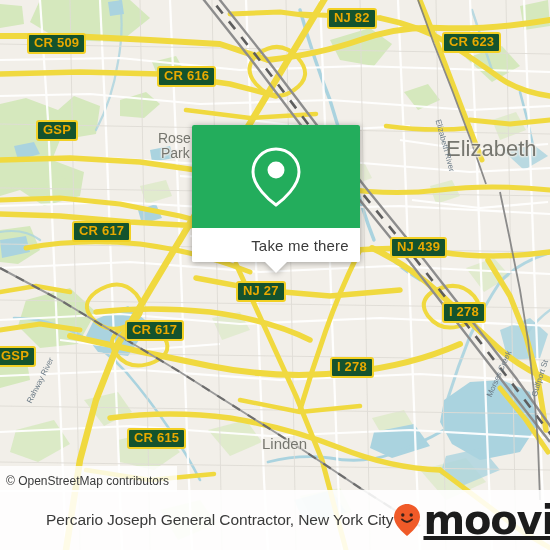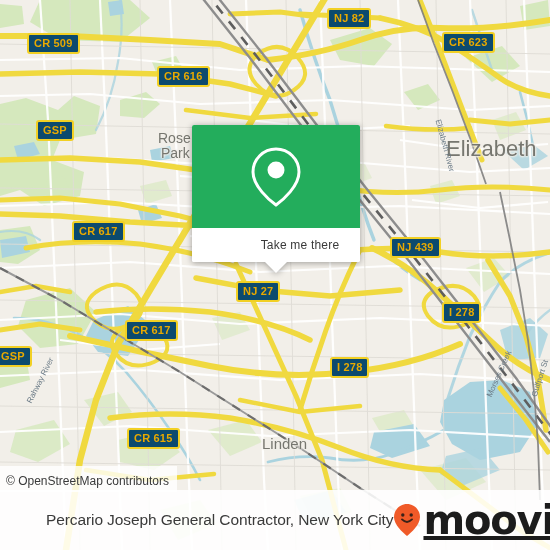--- a/index.html
+++ b/index.html
@@ -10,26 +10,26 @@
   }
   #app{position:relative;width:550px;height:550px;overflow:hidden;}
 
   
   #map{position:absolute;left:0;top:0;width:550px;height:550px;background:#f2efe9;}
   #map svg{display:block;}
 
   
   .shield{
     position:absolute;
-    background:#0c4a6e;
+    background:#14532d;
     border:2px solid #f2d024;
     border-radius:3px;
     color:#e8a900;
     font-weight:bold;
-    font-size:11px;
+    font-size:13px;
     line-height:14px;
     padding:1px 5px 2px 5px;
     white-space:nowrap;
     letter-spacing:.2px;
     font-family:"Liberation Sans", sans-serif;
   }
 
   
   .place{
     position:absolute;
@@ -63,21 +63,21 @@
   }
   #popup .pbody{background:#fff;border-radius:2px;overflow:hidden;}
   #popup .phead{
     background:#23ad5c;
     height:103px;
     display:flex;align-items:center;justify-content:center;
   }
   #popup .pfoot{
     background:#fff;height:34px;
     display:flex;align-items:center;justify-content:center;
-    color:#3a3a3a;font-size:12px;letter-spacing:.2px;padding-left:48px;
+    color:#3a3a3a;font-size:15px;letter-spacing:.2px;padding-left:48px;
   }
   #popup .ptail{
     position:absolute;left:50%;bottom:-11px;margin-left:-12px;
     width:0;height:0;
     border-left:12px solid transparent;
     border-right:12px solid transparent;
     border-top:12px solid #fff;
   }
 
   

